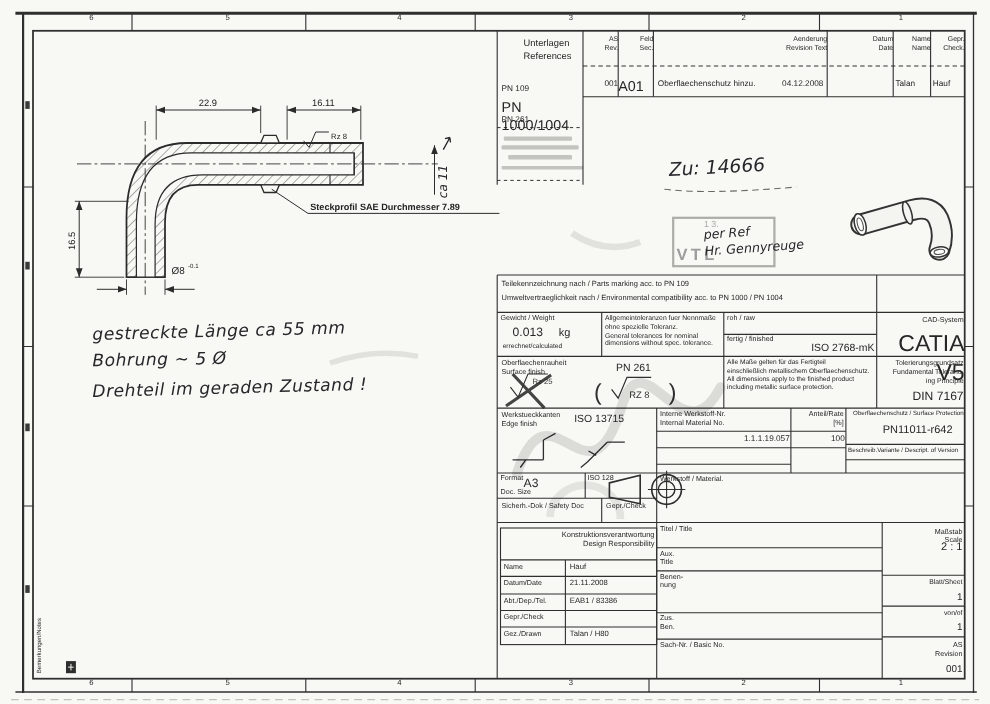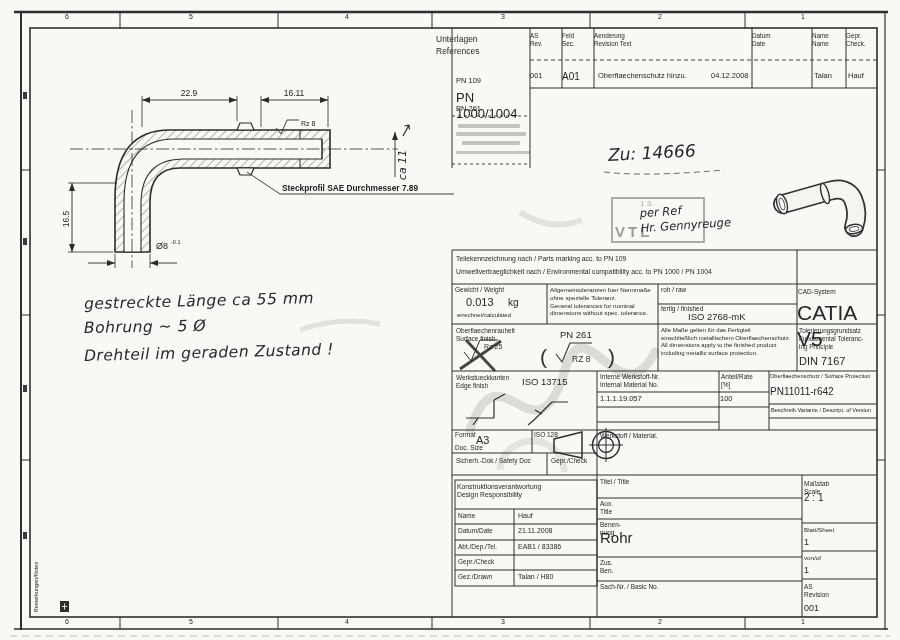--- a/index.html
+++ b/index.html
@@ -1,20 +1,20 @@
 <!DOCTYPE html>
 <html><head>
 <meta charset="utf-8">
 <style>
   html,body{margin:0;padding:0;background:#e9e9e5;}
   #sheet{position:relative;width:900px;height:640px;background:#f8f8f4;overflow:hidden;
          font-family:"Liberation Sans",sans-serif;color:#262626;}
   .l{position:absolute;font-family:"Liberation Sans",sans-serif;color:#262626;
      font-size:6.5px;line-height:1.25;white-space:pre-line;}
-  .c{text-align:left;}
+  .c{text-align:right;}
   .hand{position:absolute;font-family:"DejaVu Sans",sans-serif;font-style:italic;
         color:#26262b;white-space:pre-line;}
   svg{position:absolute;}
 </style>
 </head>
 <body>
 
 <div id="sheet">
 
   <svg style="left:0;top:0" width="900" height="640" viewBox="0 0 900 640">
@@ -173,40 +173,40 @@
   <div class="l c" style="left:658px;top:13px;width:20px;font-size:7px">2</div>
   <div class="l c" style="left:801px;top:13px;width:20px;font-size:7px">1</div>
   <div class="l c" style="left:65px;top:618px;width:20px;font-size:7px">6</div>
   <div class="l c" style="left:189px;top:618px;width:20px;font-size:7px">5</div>
   <div class="l c" style="left:345px;top:618px;width:20px;font-size:7px">4</div>
   <div class="l c" style="left:501px;top:618px;width:20px;font-size:7px">3</div>
   <div class="l c" style="left:658px;top:618px;width:20px;font-size:7px">2</div>
   <div class="l c" style="left:801px;top:618px;width:20px;font-size:7px">1</div>
   <div class="l" style="left:33px;top:612px;width:96px;font-size:5.5px;transform:rotate(-90deg);transform-origin:0 0;">Bemerkungen/Notes</div>
 
-  <div class="l" style="left:436px;top:33px;width:72px;font-size:8.5px;line-height:1.45">Unterlagen
+  <div class="l" style="left:476px;top:33px;width:72px;font-size:8.5px;line-height:1.45">Unterlagen
 References</div>
   <div class="l" style="left:456px;top:76px;width:72px;font-size:7.5px">PN 109</div>
   <div class="l" style="left:456px;top:90px;width:60px;font-size:13px">PN 1000/1004</div>
   <div class="l" style="left:456px;top:104px;width:72px;font-size:7.5px">PN 261</div>
 
   <div class="l c" style="left:530px;top:32px;width:32px;font-size:6.3px">AS
 Rev.</div>
   <div class="l c" style="left:562px;top:32px;width:32px;font-size:6.3px">Feld
 Sec.</div>
   <div class="l c" style="left:594px;top:32px;width:158px;font-size:6.3px">Aenderung
 Revision Text</div>
   <div class="l c" style="left:752px;top:32px;width:60px;font-size:6.3px">Datum
 Date</div>
   <div class="l c" style="left:812px;top:32px;width:34px;font-size:6.3px">Name
 Name</div>
   <div class="l c" style="left:846px;top:32px;width:31px;font-size:6.3px">Gepr.
 Check.</div>
   <div class="l c" style="left:530px;top:71px;width:32px;font-size:7.5px">001</div>
-  <div class="l c" style="left:562px;top:71px;width:32px;font-size:10px">A01</div>
+  <div class="l c" style="left:562px;top:71px;width:20px;font-size:13px">A01</div>
   <div class="l" style="left:598px;top:71px;width:154px;font-size:7.5px">Oberflaechenschutz hinzu.</div>
   <div class="l" style="left:711px;top:71px;width:57px;font-size:7.5px">04.12.2008</div>
   <div class="l" style="left:814px;top:71px;width:32px;font-size:7.5px">Talan</div>
   <div class="l" style="left:848px;top:71px;width:29px;font-size:7.5px">Hauf</div>
 
   <div class="hand" style="left:608px;top:141px;width:150px;font-size:17px;transform:rotate(-3deg)">Zu: 14666</div>
   <div class="l" style="left:640px;top:199px;width:40px;font-size:8px;color:#a8a8a8">1 3.</div>
   <div class="l" style="left:615px;top:223px;width:60px;font-size:15px;font-weight:bold;color:#9c9c9c;letter-spacing:3px">VTL</div>
   <div class="hand" style="left:640px;top:201px;width:150px;font-size:11.5px;line-height:1.3;transform:rotate(-4deg)">per Ref
 Hr. Gennyreuge</div>
@@ -270,21 +270,20 @@
   <div class="l" style="left:518px;top:543px;width:78px;font-size:7px">EAB1 / 83386</div>
   <div class="l" style="left:458px;top:558px;width:55px">Gepr./Check</div>
   <div class="l" style="left:518px;top:558px;width:78px;font-size:7px"></div>
   <div class="l" style="left:458px;top:573px;width:55px">Gez./Drawn</div>
   <div class="l" style="left:518px;top:573px;width:78px;font-size:7px">Talan / H80</div>
   <div class="l" style="left:600px;top:478px;width:70px">Titel / Title</div>
   <div class="l" style="left:600px;top:500px;width:40px">Aux.
 Title</div>
   <div class="l" style="left:600px;top:521px;width:40px">Benen-
 nung</div>
-  <div class="l c" style="left:600px;top:529px;width:202px;font-size:15px">Rohr</div>
   <div class="l" style="left:600px;top:559px;width:40px">Zus.
 Ben.</div>
   <div class="l" style="left:600px;top:583px;width:110px">Sach-Nr. / Basic No.</div>
   <div class="l c" style="left:804px;top:480px;width:71px">Maßstab
 Scale</div>
   <div class="l c" style="left:804px;top:492px;width:71px;font-size:10px">2 : 1</div>
   <div class="l c" style="left:804px;top:526px;width:71px;font-size:6.2px">Blatt/Sheet</div>
   <div class="l c" style="left:804px;top:537px;width:71px;font-size:9px">1</div>
   <div class="l c" style="left:804px;top:554px;width:71px;font-size:6.2px">von/of</div>
   <div class="l c" style="left:804px;top:565px;width:71px;font-size:9px">1</div>

